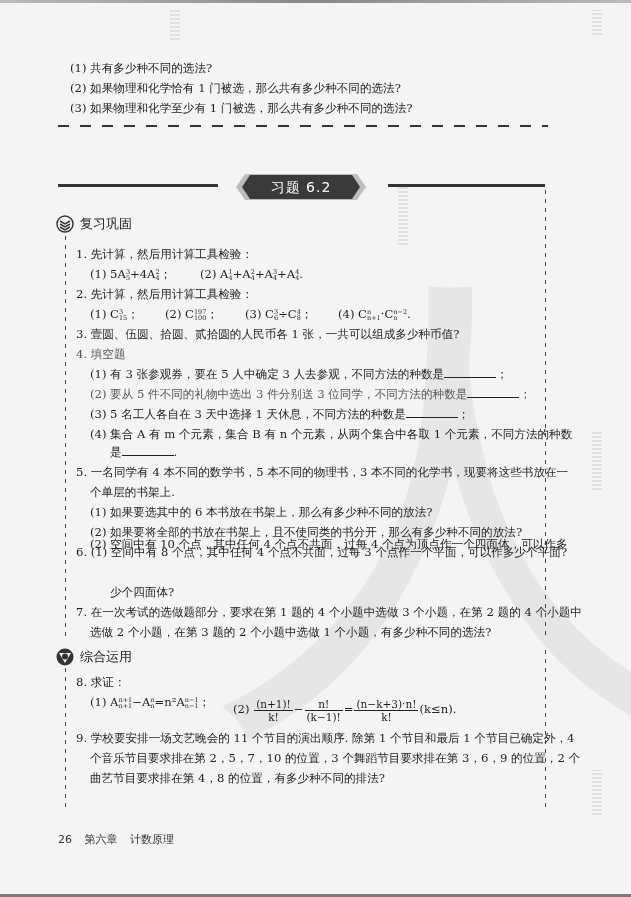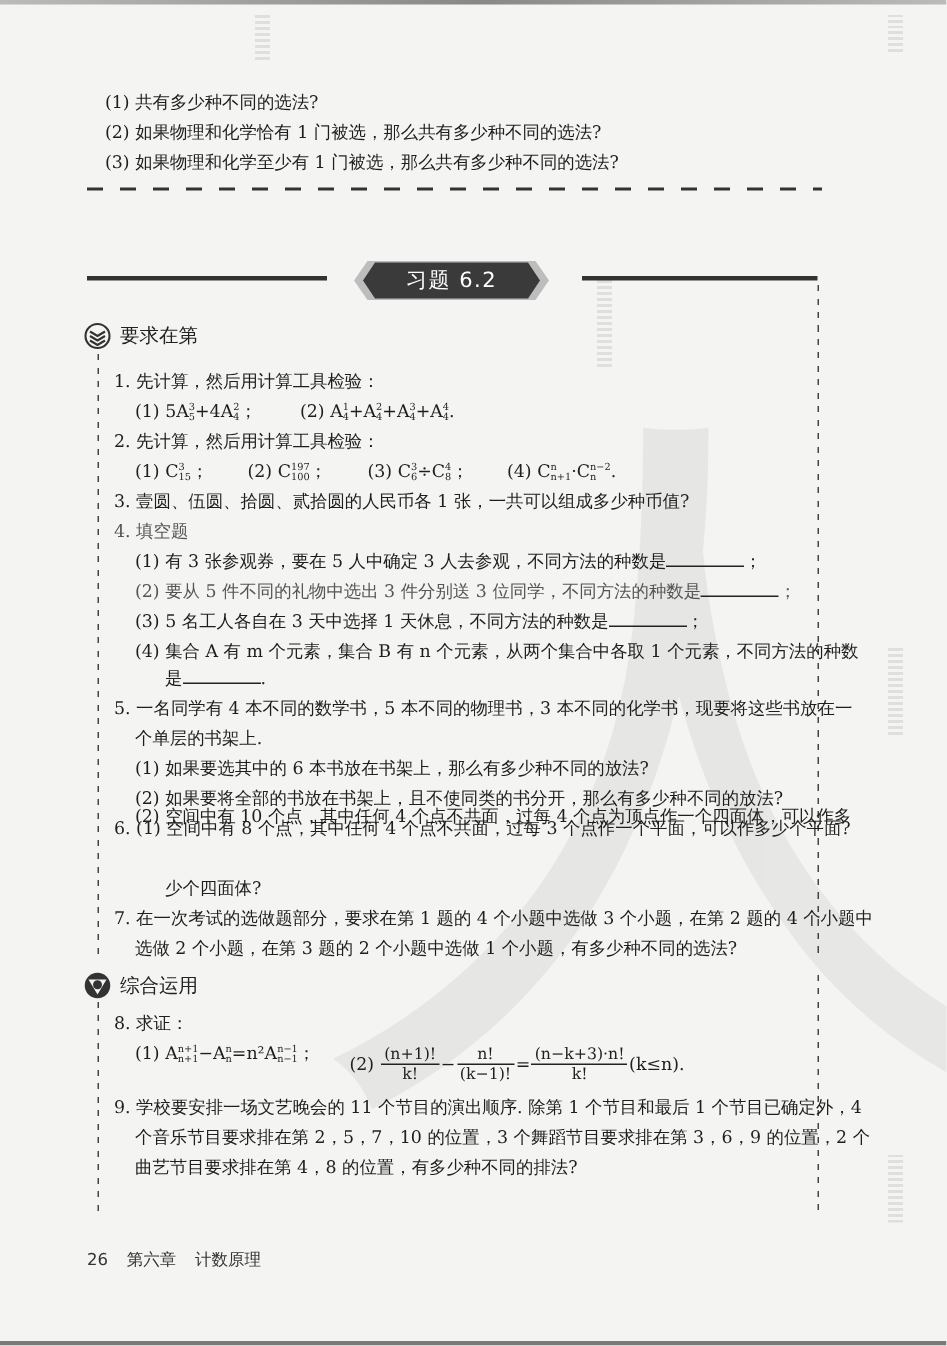--- a/index.html
+++ b/index.html
@@ -73,21 +73,21 @@
   <div class="banner-text">习题 6.2</div>
 </div>
 
 <div class="sec-head" style="left:56px;top:215px">
   <svg class="icon-circ" viewBox="0 0 18 18">
     <circle cx="9" cy="9" r="8" fill="none" stroke="#333" stroke-width="1.4"></circle>
     <polyline points="4,6 9,9 14,6" fill="none" stroke="#333" stroke-width="1.5"></polyline>
     <polyline points="4,9 9,12 14,9" fill="none" stroke="#333" stroke-width="1.5"></polyline>
     <polyline points="4,12 9,15 14,12" fill="none" stroke="#333" stroke-width="1.5"></polyline>
   </svg>
-  <span>要求在第</span>
+  <span>复习巩固</span>
 </div>
 <div class="vdash" style="left:65px;top:236px;height:400px"></div>
 <div class="vdash" style="left:545px;top:190px;height:446px"></div>
 
 <div class="txt" style="left:76px;top:246px">1. 先计算，然后用计算工具检验：</div>
 <div class="txt" style="left:90px;top:266px">
   <span>(1)</span>
   5A<span class="ss">
       <span>3</span>
       <span>5</span>

